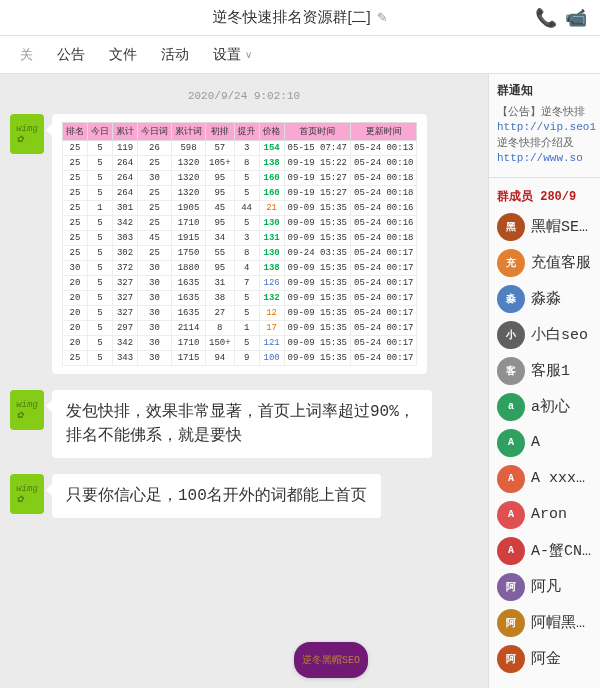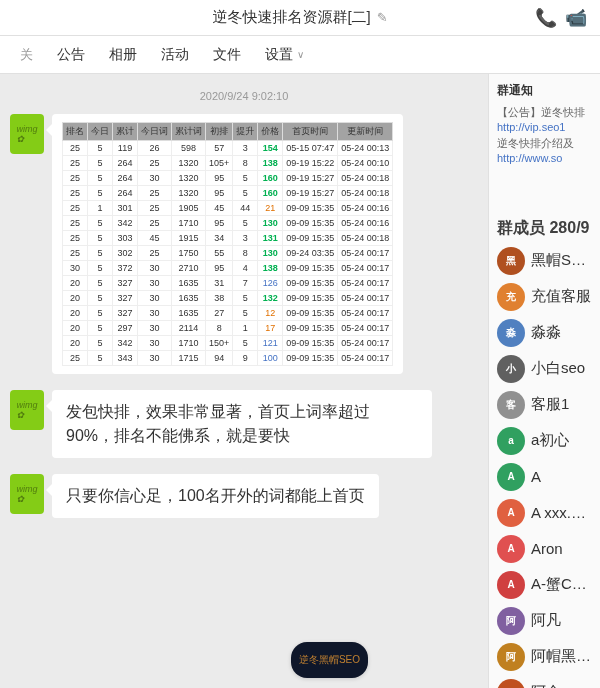--- a/index.html
+++ b/index.html
@@ -69,20 +69,21 @@
       display: flex;
       align-items: center;
       gap: 2px;
     }
 
     
     .main-layout {
       display: flex;
       flex: 1;
       overflow: hidden;
+      font-family: Liberation Mono, monospace;
     }
 
     
     .chat-area {
       flex: 1;
       background: #ebebeb;
       display: flex;
       flex-direction: column;
       overflow-y: auto;
       padding: 8px 0;
@@ -136,21 +137,21 @@
     }
 
     
     .data-table {
       width: 100%;
       border-collapse: collapse;
       font-size: 9px;
       color: #333;
     }
     .data-table th {
-      background: #a3a3a3;
+      background: #f9a8d4;
       padding: 2px 3px;
       border: 1px solid #ddd;
       font-weight: 500;
       white-space: nowrap;
     }
     .data-table td {
       padding: 2px 3px;
       border: 1px solid #eee;
       white-space: nowrap;
       text-align: center;
@@ -197,25 +198,24 @@
       color: #666;
       padding: 2px 8px 6px 8px;
       line-height: 1.4;
     }
     .sidebar-divider {
       height: 1px;
       background: #e0e0e0;
       margin: 4px 0;
     }
     .sidebar-members-title {
-      font-size: 16px;
-      color: #404040;
+      font-size: 12px;
+      color: #b91c1c;
       font-weight: bold;
       padding: 6px 8px 4px 8px;
-      margin-top: 31px;
     }
     .sidebar-member {
       display: flex;
       align-items: center;
       padding: 4px 8px;
       gap: 6px;
       cursor: pointer;
     }
     .member-avatar {
       width: 28px;
@@ -299,23 +299,22 @@
   <span class="header-edit-icon">✎</span>
   <div class="header-actions">
     <span>📞</span>
     <span>📹</span>
   </div>
 </div>
 
 <div class="navbar">
   <span class="nav-item">关</span>
   <span class="nav-item">公告</span>
-  <span class="nav-item">相册</span>
+  <span class="nav-item">文件</span>
   <span class="nav-item">活动</span>
-  <span class="nav-item">文件</span>
   <span class="nav-item nav-settings">
     <span>设置</span>
     <span class="collapse-arrow">∨</span>
   </span>
 </div>
 
 <div class="main-layout">
 
   <div class="chat-area">
 
@@ -436,21 +435,21 @@
                 <td>8</td>
                 <td style="color: rgb(0, 176, 80); font-weight: bold;">130</td>
                 <td>09-24 03:35</td>
                 <td>05-24 00:17</td>
               </tr>
               <tr>
                 <td>30</td>
                 <td>5</td>
                 <td>372</td>
                 <td>30</td>
-                <td>2710</td>
+                <td>1880</td>
                 <td>95</td>
                 <td>4</td>
                 <td style="color: rgb(0, 176, 80); font-weight: bold;">138</td>
                 <td>09-09 15:35</td>
                 <td>05-24 00:17</td>
               </tr>
               <tr>
                 <td>20</td>
                 <td>5</td>
                 <td>327</td>
@@ -534,21 +533,21 @@
       <div class="text-message" style="position:relative;">发包快排，效果非常显著，首页上词率超过90%，排名不能佛系，就是要快</div>
     </div>
 
     <div class="chat-message" style="position:relative;">
       <div class="chat-avatar">
         <div class="avatar-img">wimg<br>✿</div>
       </div>
       <div class="bottom-text-bubble" style="position:relative;">只要你信心足，100名开外的词都能上首页</div>
     </div>
 
-    <div class="floating-icon" style="position:absolute; bottom: 10px; right: 120px; font-size:10px; color:#c08030; width:auto; border-radius:16px; padding: 4px 8px; background:#0f172a; box-shadow:0 1px 4px rgba(0,0,0,0.15);">
+    <div class="floating-icon" style="position:absolute; bottom: 10px; right: 120px; font-size:10px; color:#c08030; width:auto; border-radius:16px; padding: 4px 8px; background:#701a75; box-shadow:0 1px 4px rgba(0,0,0,0.15);">
       <span>逆冬黑帽SEO</span>
     </div>
 
   </div>
 
   <div class="sidebar">
     <div class="sidebar-section-title">群通知</div>
     <div class="sidebar-notice-content">
       <span>【公告】逆冬快排</span><br>
       <span style="color:#4472c4;">http://vip.seo1</span><br>

